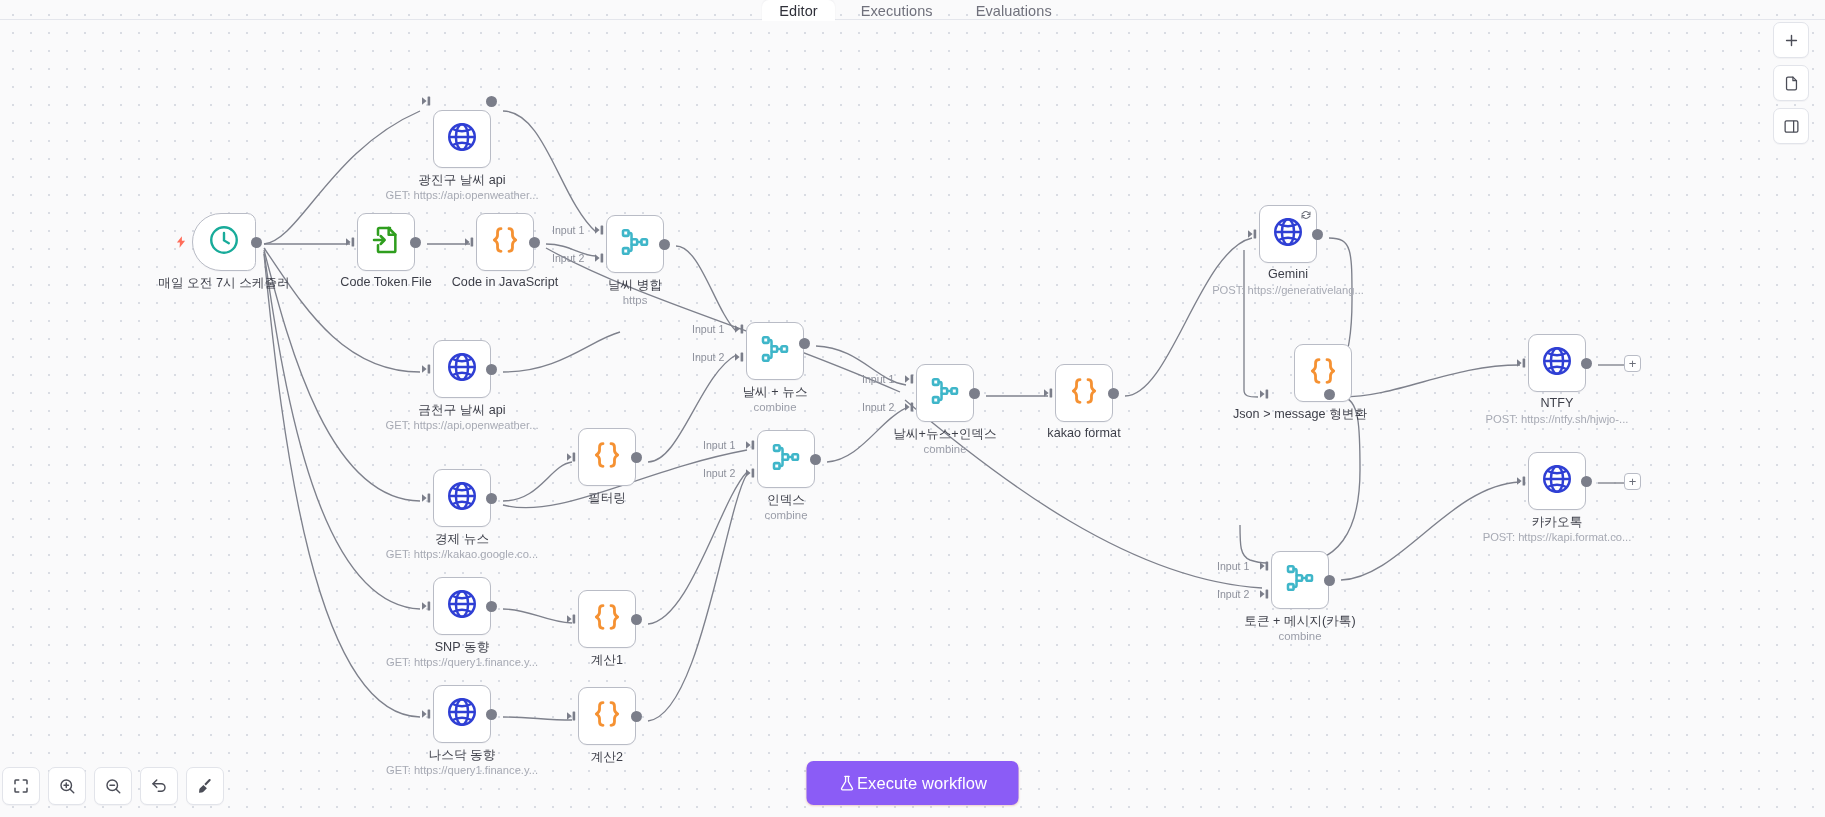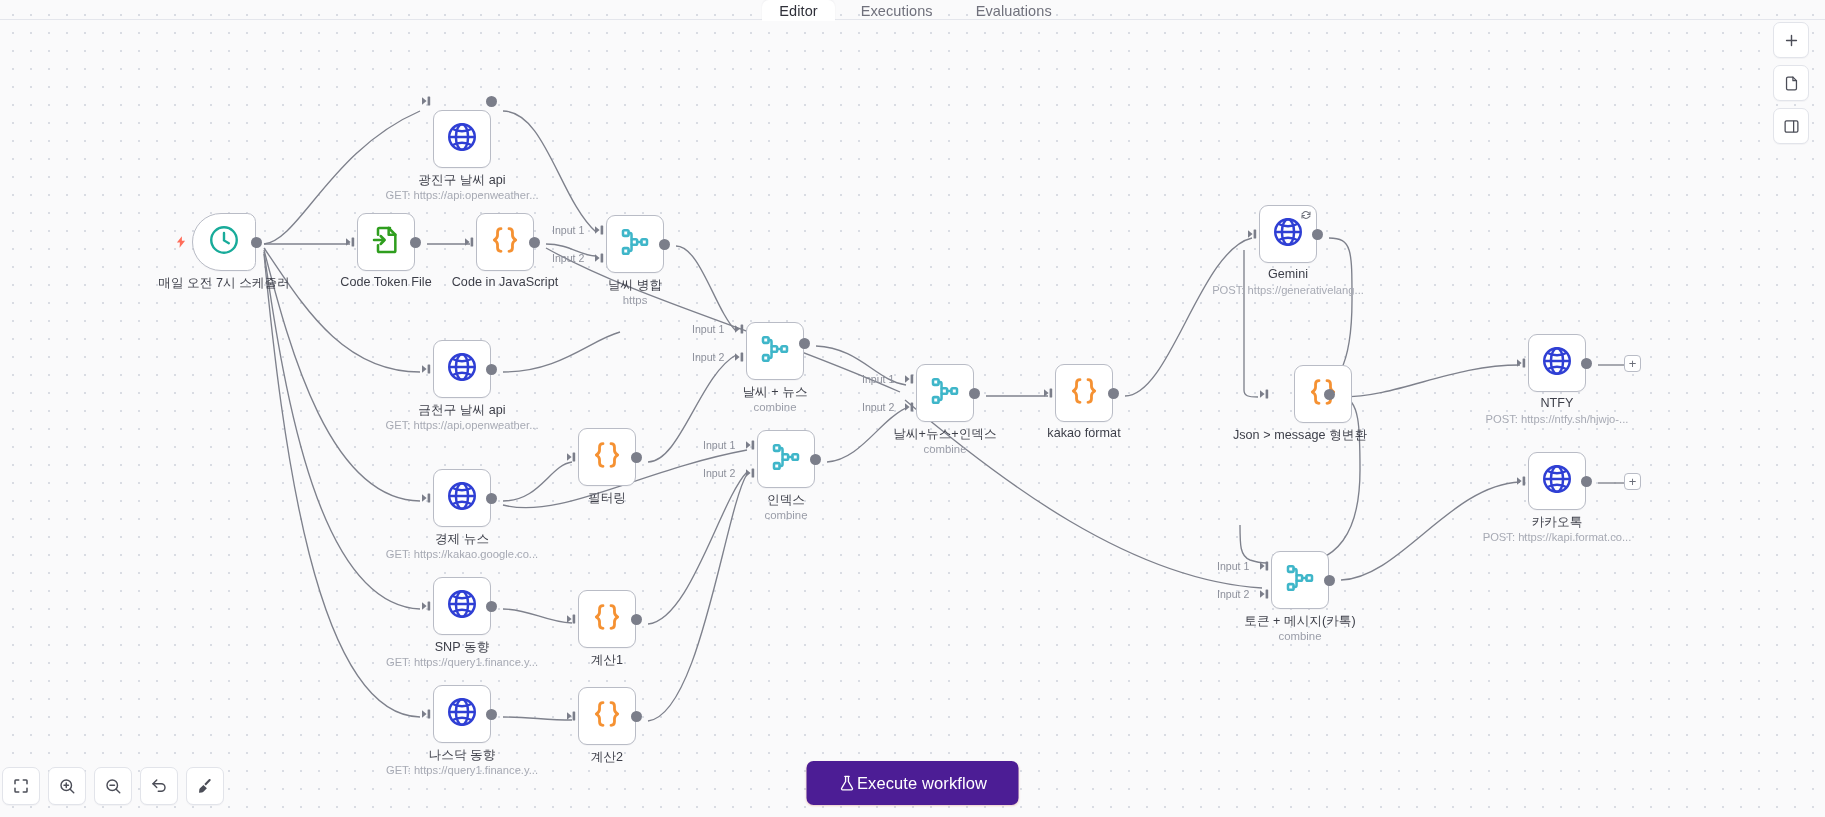--- a/index.html
+++ b/index.html
@@ -67,21 +67,21 @@
   #bottombar {
     position: absolute; left: 0px; bottom: 12px;
     display: flex; gap: 8px; z-index: 30; padding-left: 2px;
   }
   #bottombar .sqbtn { width: 38px; height: 38px; }
 
   
   #execbtn {
     position: absolute; left: 50%; transform: translateX(-50%);
     bottom: 12px; z-index: 30;
-    background: #4c1d95; color: #fff;
+    background: #8b5cf6; color: #fff;
     border: none; border-radius: 7px;
     height: 44px; padding: 0 32px;
     display: flex; align-items: center; gap: 2px;
     font-size: 16.5px; font-family: "Liberation Sans", sans-serif;
     cursor: pointer; letter-spacing: .1px;
     box-shadow: 0 1px 2px rgba(200,70,50,.25);
   }
 
   
   .node {
@@ -435,21 +435,21 @@
         <circle cx="12" cy="12" r="9"></circle>
               <path d="M3 12h18"></path>
         <ellipse cx="12" cy="12" rx="4.3" ry="9"></ellipse>
         <path d="M5.2 6.2c1.8 1.1 4.2 1.7 6.8 1.7s5-.6 6.8-1.7"></path>
         <path d="M5.2 17.8c1.8-1.1 4.2-1.7 6.8-1.7s5 .6 6.8 1.7"></path>
             </svg></span>
      </div>
      <div class="label">Gemini</div>
         <div class="sublabel url">POST: https://generativelang...</div>
       </div>
-      <div class="node" style="left: 1271px; top: 365px; width: 58px; padding-left: 23px;">
+      <div class="node" style="left: 1271px; top: 344px; width: 58px; padding-left: 23px;">
         <div class="box">
 
        <span><svg width="32" height="32" viewBox="0 0 24 24" fill="none" stroke="#f59132" stroke-width="2.1" stroke-linecap="round" stroke-linejoin="round">
         <path d="M9 3.5c-2.2 0-2.6 1.2-2.6 2.6v2.4c0 1.6-.9 2.6-2.4 3.5 1.5.9 2.4 1.9 2.4 3.5v2.4c0 1.4.4 2.6 2.6 2.6"></path>
         <path d="M15 3.5c2.2 0 2.6 1.2 2.6 2.6v2.4c0 1.6.9 2.6 2.4 3.5-1.5.9-2.4 1.9-2.4 3.5v2.4c0 1.4-.4 2.6-2.6 2.6"></path>
             </svg></span>
      </div>
      <div class="label">Json &gt; message 형변환</div>
       </div>
       <div class="node" style="left: 1271px; top: 551px; width: 58px;">

